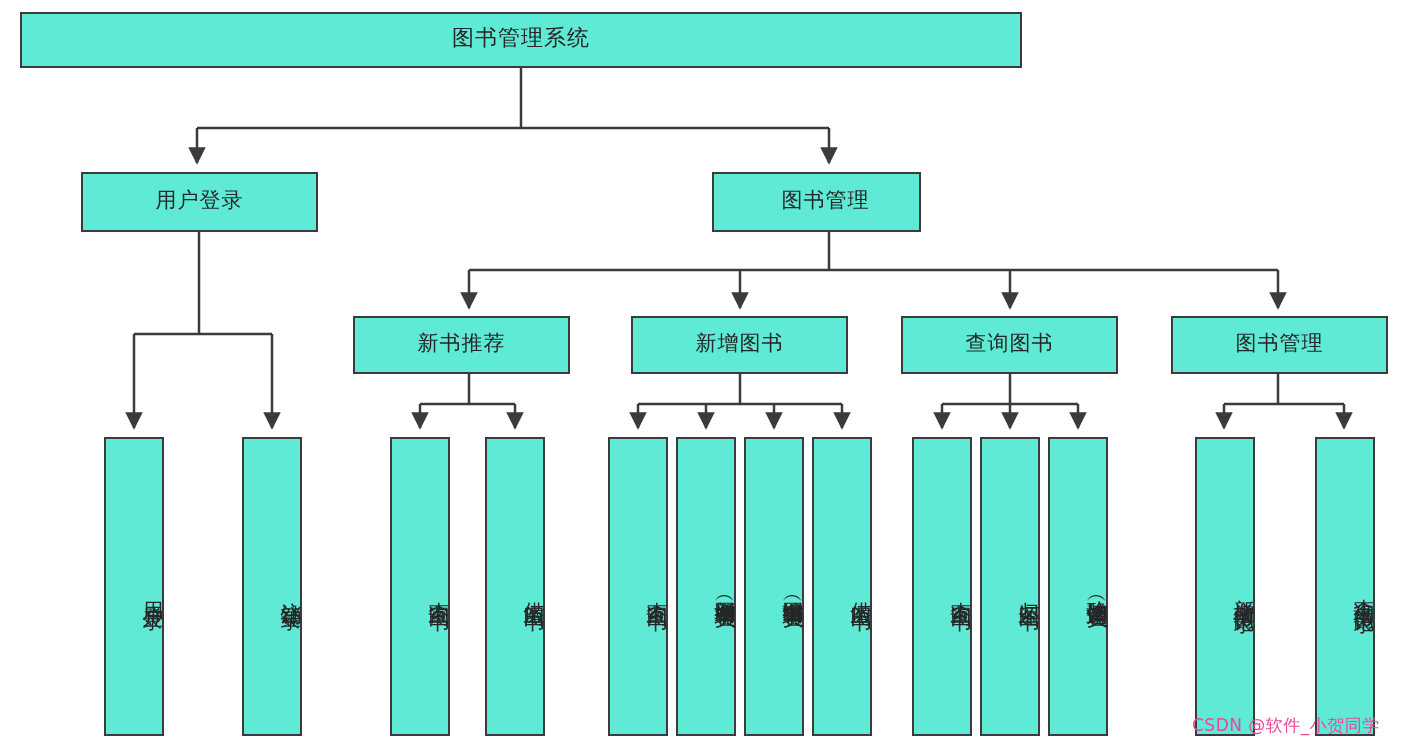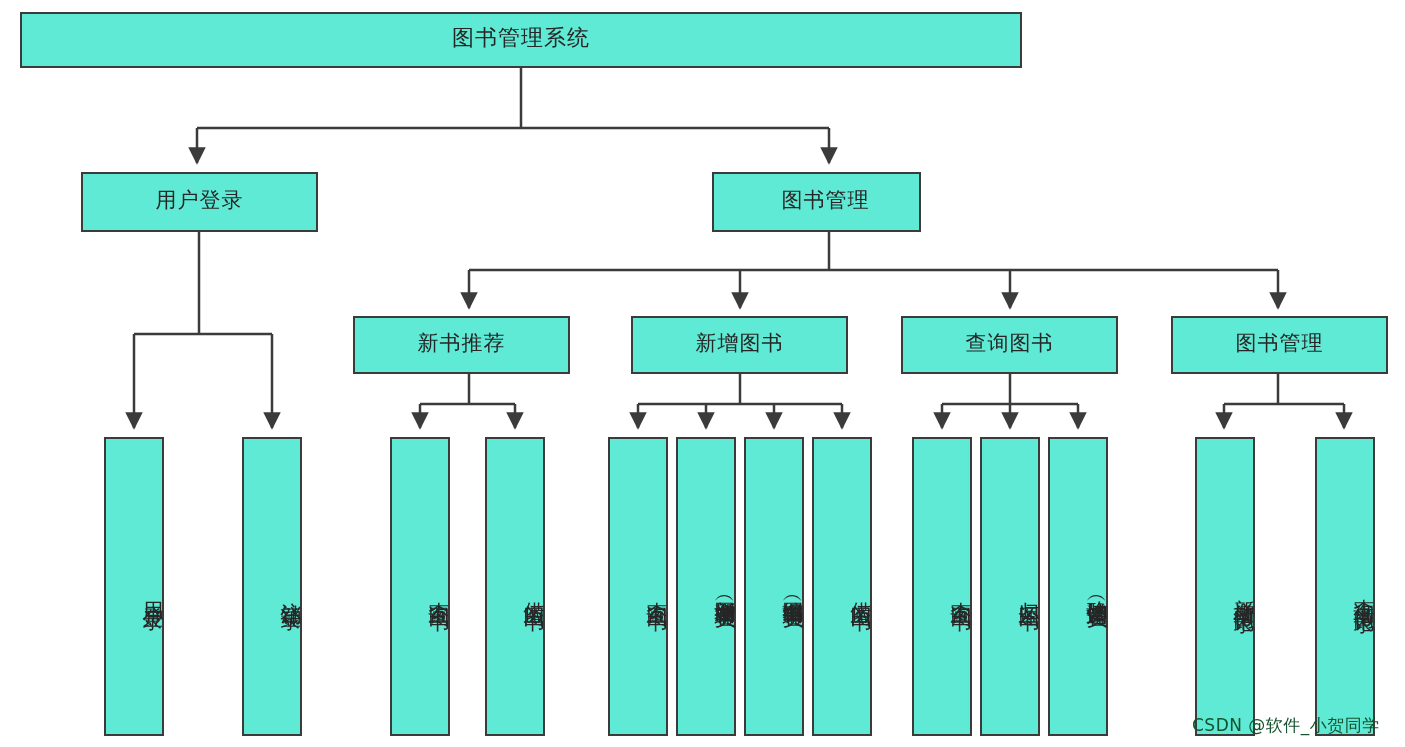--- a/index.html
+++ b/index.html
@@ -54,21 +54,21 @@
     padding-top: 8px;
     line-height: 1;
   }
   .node.vert.tall-text {
     padding-top: 4px;
     letter-spacing: 1px;
   }
   .watermark {
     position: absolute;
     font-size: 17px;
-    color: #14532d;
+    color: #ec4899;
     white-space: nowrap;
     z-index: 3;
     letter-spacing: 0.5px;
   }
 </style>
 </head>
 <body>
 
 <div id="canvas">
 

